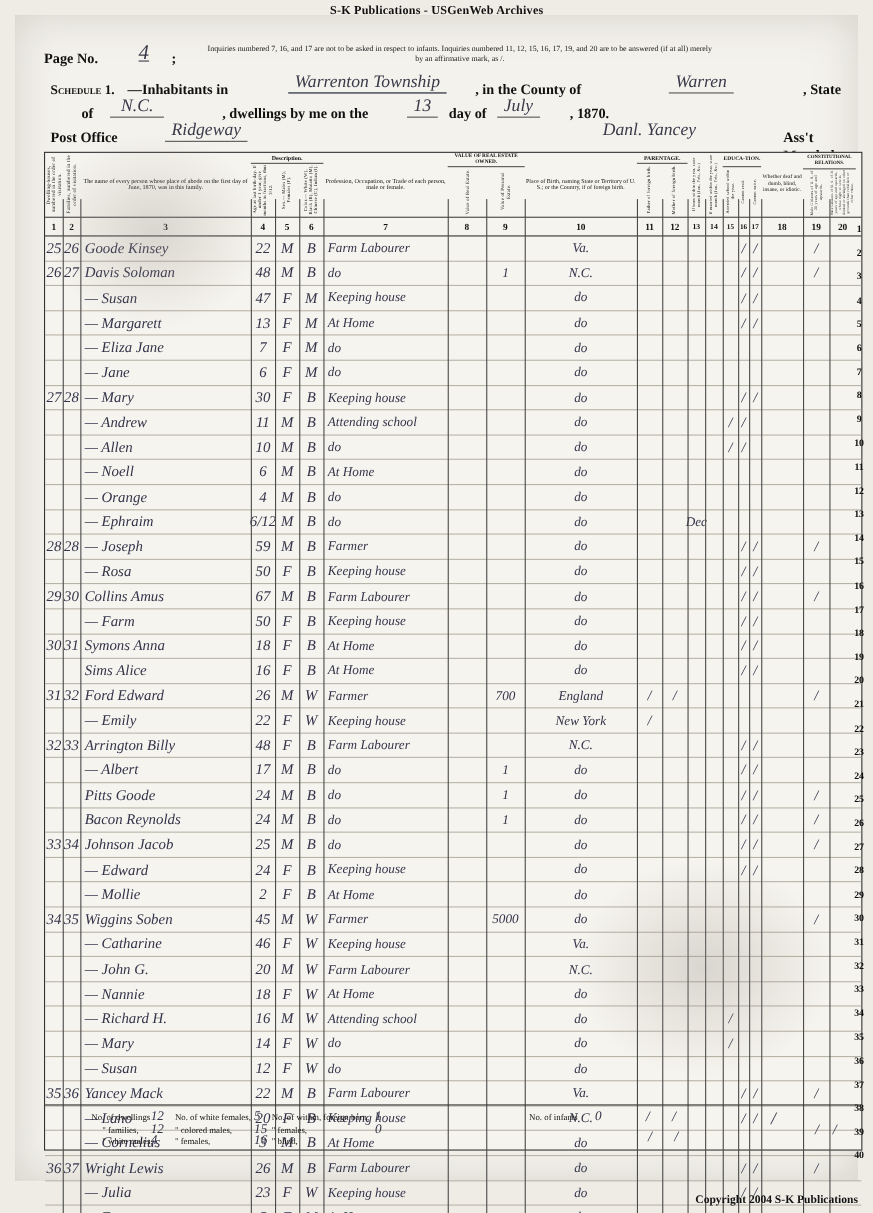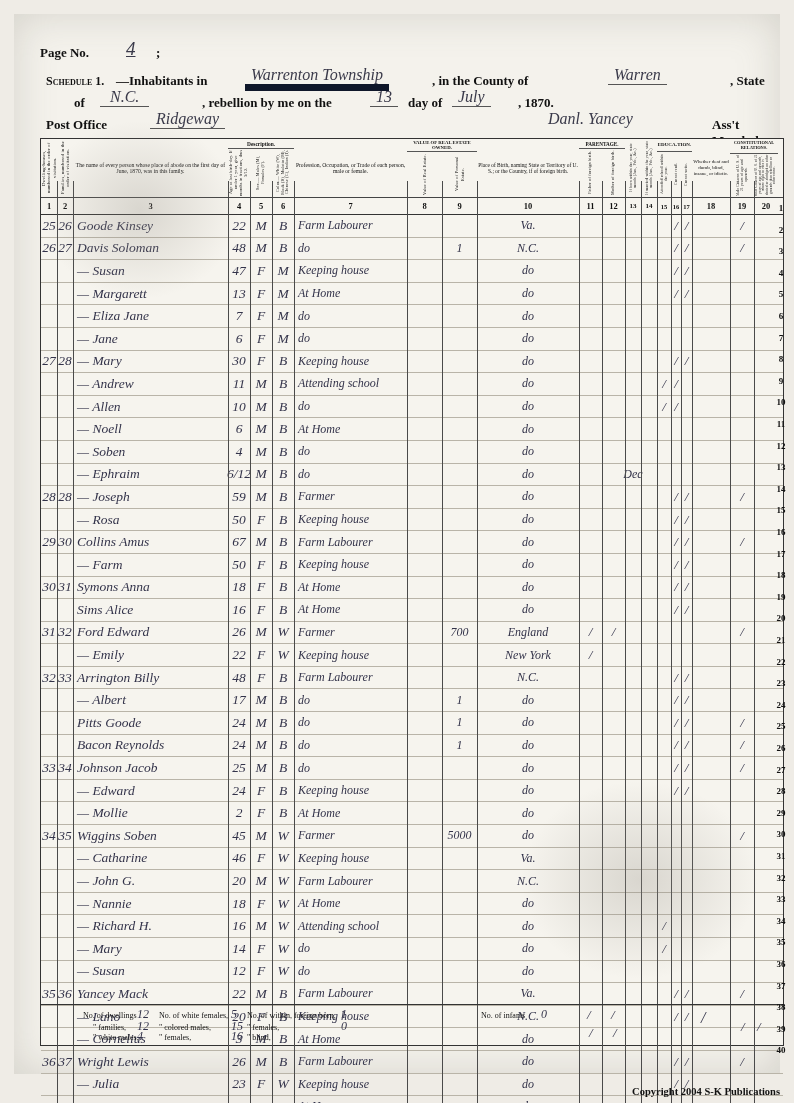--- a/index.html
+++ b/index.html
@@ -40,44 +40,46 @@
   .tick{font-family:"Liberation Serif",serif;font-style:italic;color:#33334a;font-size:13px;}
   .footer{position:absolute;left:0;right:0;bottom:0;height:40px;border-top:1.2px solid #333;}
   .foot-txt{position:absolute;font-size:8px;font-family:"Liberation Serif",serif;}
   .smudge{position:absolute;background:radial-gradient(ellipse at center, rgba(150,145,135,.30), rgba(150,145,135,0) 70%);pointer-events:none;}
 </style>
 </head>
 <body>
 
 <div class="page">
 
+  <div class="hdr-title">S-K Publications - USGenWeb Archives</div>
 
   <div class="sheet">
 
     <div class="topform">
 
       <div class="row1">
         <span class="lbl" style="position:absolute;left:0;top:5px;">Page No.</span>
         <span class="hand hw-lg" style="position:absolute;left:86px;top:-2px;text-decoration:underline;">4</span>
         <span class="lbl" style="position:absolute;left:116px;top:5px;">;</span>
+        <div class="fineprint" style="position:absolute;left:148px;top:0px;width:460px;">Inquiries numbered 7, 16, and 17 are not to be asked in respect to infants.   Inquiries numbered 11, 12, 15, 16, 17, 19, and 20 are to be answered (if at all) merely by an affirmative mark, as /.</div>
       </div>
 
       <div class="row2">
         <span class="sc" style="position:absolute;left:6px;top:6px;font-size:12px;">Schedule 1.</span>
         <span class="lbl" style="position:absolute;left:76px;top:5px;">—Inhabitants in</span>
-        <span class="hand hw-md" style="position:absolute;left:205px;top:-2px;border-bottom:7px solid #0f172a;padding:0 6px;">Warrenton Township</span>
+        <span class="hand hw-md" style="position:absolute;left:222px;top:-2px;border-bottom:1px solid #0f172a;padding:0 6px;">Warrenton Township</span>
         <span class="lbl" style="position:absolute;left:392px;top:5px;">, in the County of</span>
         <span class="hand hw-md" style="position:absolute;left:568px;top:-2px;border-bottom:1px solid #555;padding:0 6px;">Warren</span>
         <span class="lbl" style="position:absolute;left:690px;top:5px;">, State</span>
       </div>
 
       <div class="row3">
         <span class="lbl" style="position:absolute;left:34px;top:5px;">of</span>
         <span class="hand hw-md" style="position:absolute;left:60px;top:-2px;border-bottom:1px solid #555;padding:0 10px;">N.C.</span>
-        <span class="lbl" style="position:absolute;left:162px;top:5px;">, rebellion by me on the</span>
+        <span class="lbl" style="position:absolute;left:162px;top:5px;">, dwellings by me on the</span>
         <span class="hand hw-md" style="position:absolute;left:330px;top:-2px;border-bottom:1px solid #555;padding:0 6px;">13</span>
         <span class="lbl" style="position:absolute;left:368px;top:5px;">day of</span>
         <span class="hand hw-md" style="position:absolute;left:412px;top:-2px;border-bottom:1px solid #555;padding:0 6px;">July</span>
         <span class="lbl" style="position:absolute;left:478px;top:5px;">, 1870.</span>
       </div>
 
       <div class="row4">
         <span class="lbl" style="position:absolute;left:6px;top:5px;">Post Office</span>
         <span class="hand hw-md" style="position:absolute;left:110px;top:-2px;border-bottom:1px solid #555;padding:0 6px;">Ridgeway</span>
         <span class="hand hw-md" style="position:absolute;left:508px;top:-2px;">Danl. Yancey</span>
@@ -763,21 +765,21 @@
             </div>
           </div>
           <div class="trow">
             <div class="tc c" style="left: 0px; width: 16px;">
               <span class="hand2"></span>
             </div>
             <div class="tc c" style="left: 16px; width: 16px;">
               <span class="hand2"></span>
             </div>
             <div class="tc l" style="left: 32px; width: 155px;">
-              <span class="hand2">— Soben</span>
+              <span class="hand2">— Orange</span>
             </div>
             <div class="tc c" style="left: 187px; width: 22px;">
               <span class="hand2">4</span>
             </div>
             <div class="tc c" style="left: 209px; width: 22px;">
               <span class="hand2">M</span>
             </div>
             <div class="tc c" style="left: 231px; width: 22px;">
               <span class="hand2">B</span>
             </div>

